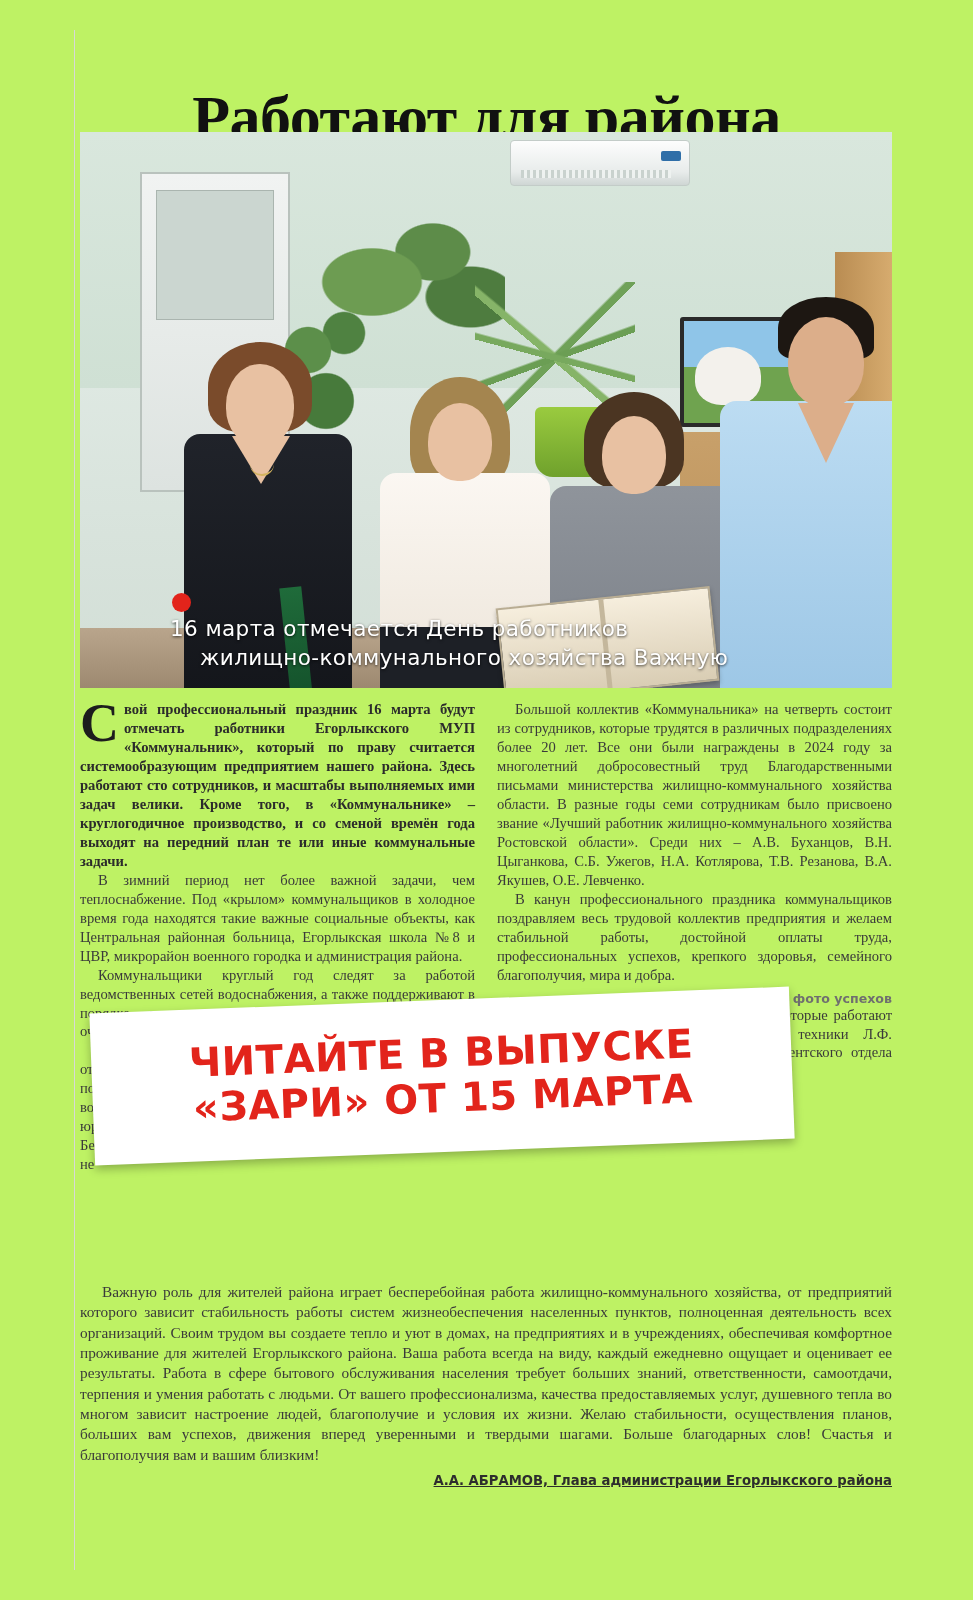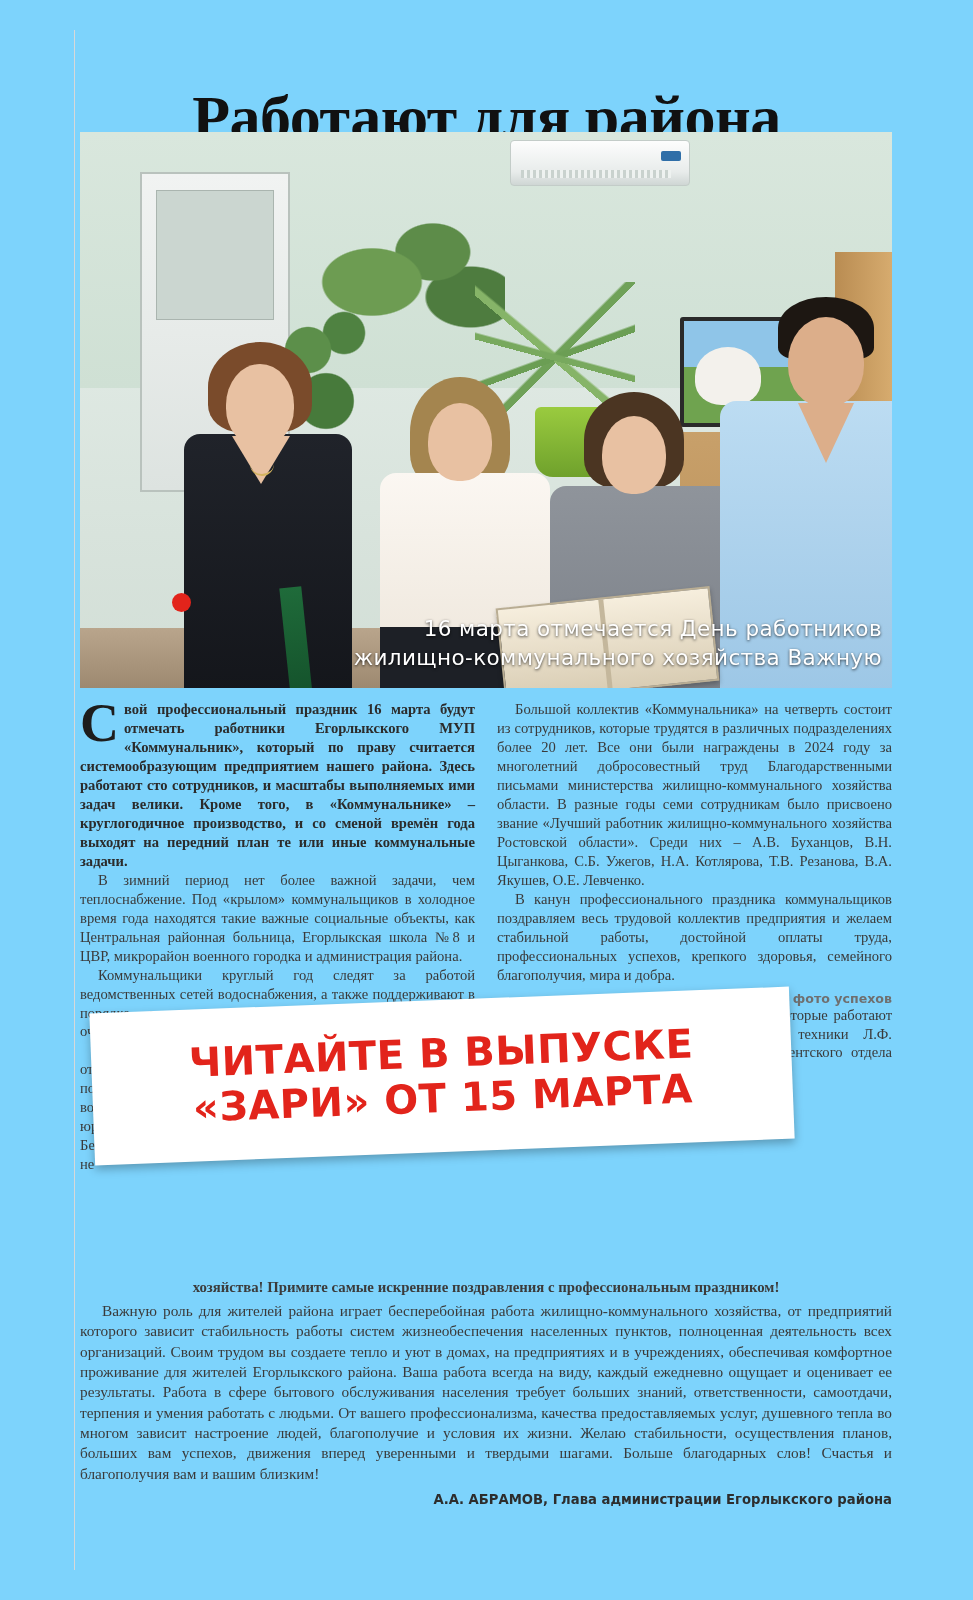--- a/index.html
+++ b/index.html
@@ -8,21 +8,21 @@
     width: 973px;
     height: 1600px;
     background: #ffffff;
     font-family: "Liberation Serif", serif;
     overflow: hidden;
   }
   .page {
     position: relative;
     width: 973px;
     height: 1600px;
-    background: #7dd3fc;
+    background: #bef264;
   }
   
   .headline {
     position: absolute;
     left: 0; top: 44px;
     width: 973px;
     text-align: center;
     font-family: "Liberation Serif", serif;
     font-weight: bold;
     font-size: 62px;
@@ -161,21 +161,20 @@
   .photo-caption {
     position: absolute;
     left: 90px; bottom: 16px;
     width: 712px;
     color: #ffffff;
     font-family: "DejaVu Sans", sans-serif;
     font-size: 21.5px;
     line-height: 1.32;
     letter-spacing: 0.4px;
     text-shadow: 0 1px 3px rgba(0,0,0,.75);
-    text-align: right;
   }
   .red-dot {
     position: absolute;
     left: 92px; bottom: 76px;
     width: 19px; height: 19px; border-radius: 50%;
     background: #e2241b;
   }
   .cap-indent { padding-left: 30px; }
 
   
@@ -241,20 +240,21 @@
     color: #3a3a3a;
     text-indent: 22px;
   }
   .signature {
     margin-top: 8px;
     text-align: right;
     font-family: "DejaVu Sans", sans-serif;
     font-size: 13.2px;
     font-weight: bold;
     color: #2d2d2d;
+    text-decoration: underline;
   }
 
   
   .sticker {
     position: absolute;
     left: 92px; top: 1000px;
     width: 700px; height: 152px;
     background: #ffffff;
     transform: rotate(-2.2deg);
     box-shadow: 0 4px 10px rgba(0,0,0,.28);
@@ -360,21 +360,20 @@
       <div class="byline">
         <span>М. ГРЕЧАНАЯ,</span>
         <span>фото успехов</span>
       </div>
       <p class="photo-note"><span>На снимке (</span><i>слева-направо</i><span>): сотрудники, которые работают непосредственно с жителями райцентра: техники Л.Ф. Колесникова, К.С. Хворост, начальник абонентского отдела Л.А. Гречко, техник А.В. Сон.</span></p>
     </div>
   </div>
 
   <div class="address">
     <div class="salute">
-      <div>хозяйства! Примите самые искренние поздравления с профессиональным праздником!</div>
     </div>
     <p>Важную роль для жителей района играет бесперебойная работа жилищно-коммунального хозяйства, от предприятий которого зависит стабильность работы систем жизнеобеспечения населенных пунктов, полноценная деятельность всех организаций. Своим трудом вы создаете тепло и уют в домах, на предприятиях и в учреждениях, обеспечивая комфортное проживание для жителей Егорлыкского района. Ваша работа всегда на виду, каждый ежедневно ощущает и оценивает ее результаты.  Работа в сфере бытового обслуживания населения требует больших знаний, ответственности, самоотдачи, терпения и умения работать с людьми. От вашего профессионализма, качества предоставляемых услуг, душевного тепла во многом зависит настроение людей, благополучие и условия их жизни. Желаю стабильности, осуществления планов, больших вам успехов, движения вперед уверенными и твердыми шагами. Больше благодарных слов! Счастья и благополучия вам и вашим близким!</p>
     <div class="signature">А.А. АБРАМОВ, Глава администрации Егорлыкского района</div>
   </div>
 
   <div class="sticker">
     <div class="line">ЧИТАЙТЕ В ВЫПУСКЕ</div>
     <div class="line">«ЗАРИ» ОТ 15  МАРТА</div>
   </div>
 

